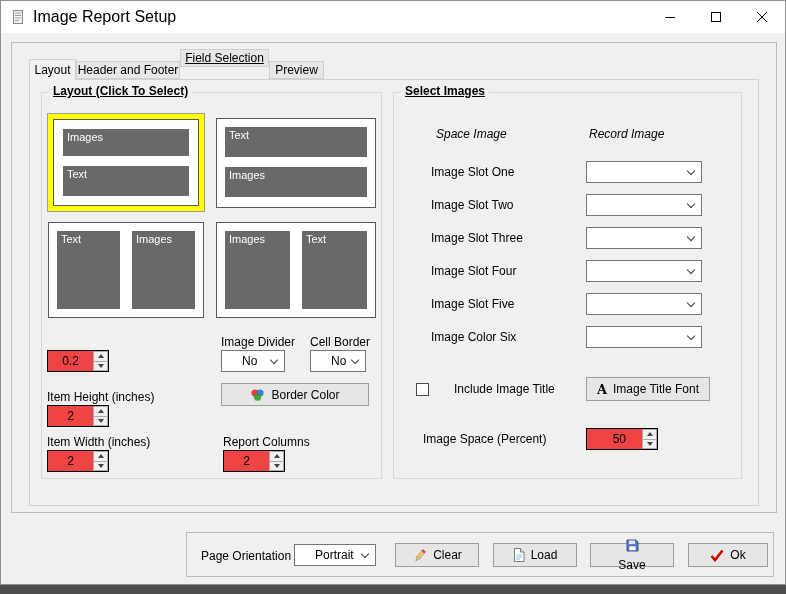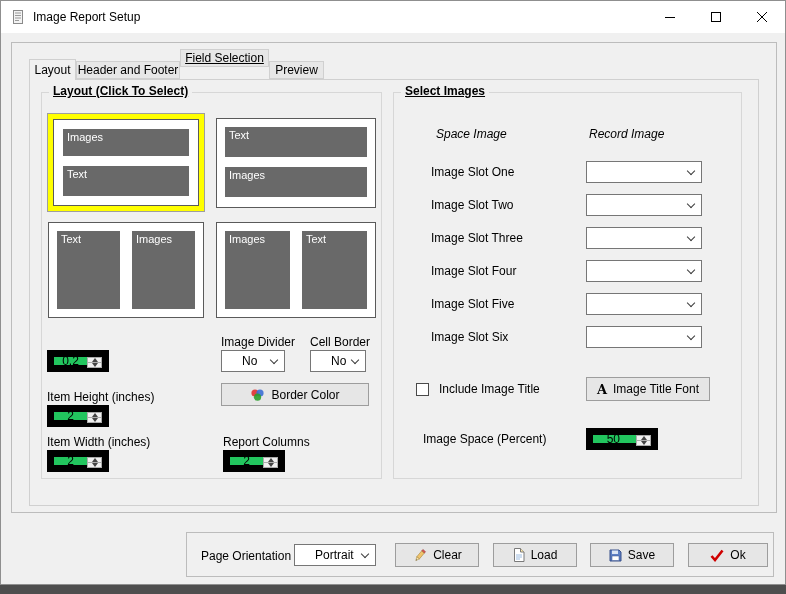--- a/index.html
+++ b/index.html
@@ -3,21 +3,21 @@
 <meta charset="utf-8">
 <style>
   * { box-sizing: border-box; }
   body { margin:0; font-family:"Liberation Sans", sans-serif; color:#000; }
   .screen { position:relative; width:786px; height:594px; background:#ffffff; overflow:hidden; }
   .window { position:absolute; left:0; top:0; width:786px; height:585px; background:#f0f0f0; border:1px solid #8f8f8f; }
 
   
   .titlebar { position:absolute; left:0; top:0; width:100%; height:32px; background:#ffffff; display:flex; align-items:center; }
   .app-icon { margin-left:9px; display:flex; }
-  .title-text { font-size:12px; margin-left:7px; }
+  .title-text { font-size:16px; margin-left:7px; }
   .capbtns { margin-left:auto; display:flex; height:32px; }
   .capbtn { width:46px; height:32px; display:flex; align-items:center; justify-content:center; }
 
   
   .outer-panel { position:absolute; left:10px; top:41px; width:766px; height:471px; border:1px solid #bcbcbc; background:#f0f0f0; }
   .bottombar { position:absolute; left:185px; top:531px; width:588px; height:45px; border:1px solid #bcbcbc; background:#f0f0f0; }
   .taskbar { position:absolute; left:0; top:585px; width:786px; height:9px; background:#4e4e4e; }
 
   
   .tab { position:absolute; border:1px solid #d0d0d0; background:#e7e7e7; font-size:12px; display:flex; align-items:center; justify-content:center; z-index:2; }
@@ -38,21 +38,21 @@
   .bar { background:#696969; color:#fff; font-size:11px; padding:2px 4px; }
   .vcols { display:flex; gap:12px; height:100%; }
   .vcol { background:#696969; color:#fff; font-size:11px; padding:2px 4px; flex:1; }
 
   
   .combo { position:absolute; background:#fff; border:1px solid #767676; display:flex; align-items:center; font-size:12px; z-index:5; cursor:default; }
   .combo-val { flex:1; padding-left:20px; white-space:nowrap; overflow:hidden; }
   .chev { width:6px; height:6px; border-right:1.4px solid #3b3b3b; border-bottom:1.4px solid #3b3b3b; transform:rotate(45deg); margin:0 7px 3px 0; flex:none; }
 
   
-  .spin { position:absolute; background:#22c55e; border:7px solid #000000; display:flex; font-size:12px; z-index:5; }
+  .spin { position:absolute; background:#ef4444; border:1px solid #000000; display:flex; font-size:12px; z-index:5; }
   .spin-val { flex:1; display:flex; align-items:center; justify-content:center; }
   .spin-val.right { justify-content:flex-end; padding-right:16px; }
   .spin-btns { width:15px; display:flex; flex-direction:column; }
   .spin-b { flex:1; background:#f0f0f0; border:1px solid #acacac; display:flex; align-items:center; justify-content:center; }
   .spin-b + .spin-b { border-top:none; }
   .tri-up { width:0; height:0; border-left:3px solid transparent; border-right:3px solid transparent; border-bottom:4px solid #444; }
   .tri-down { width:0; height:0; border-left:3px solid transparent; border-right:3px solid transparent; border-top:4px solid #444; }
 
   
   .btn { position:absolute; background:#e6e6e6; border:1px solid #9d9d9d; display:flex; align-items:center; justify-content:center; gap:6px; font-size:12px; z-index:5; cursor:default; }
@@ -265,28 +265,28 @@
       <span class="combo-val"></span>
       <span class="chev"></span>
     </div>
 
     <span class="lbl" style="left:430px; top:296px;">Image Slot Five</span>
     <div class="combo" style="left:585px; top:292px; width:116px; height:22px;">
       <span class="combo-val"></span>
       <span class="chev"></span>
     </div>
 
-    <span class="lbl" style="left:430px; top:329px;">Image Slot Six</span>
+    <span class="lbl" style="left:430px; top:329px;">Image Color Six</span>
     <div class="combo" style="left:585px; top:325px; width:116px; height:22px;">
       <span class="combo-val"></span>
       <span class="chev"></span>
     </div>
 
     <div class="checkbox" style="left:415px; top:382px;"></div>
-    <span class="lbl" style="left:438px; top:381px;">Include Image Title</span>
+    <span class="lbl" style="left:453px; top:381px;">Include Image Title</span>
 
     <div class="btn" style="left:585px; top:376px; width:124px; height:24px;">
       <span class="font-a">A</span>
       <span>Image Title Font</span>
     </div>
 
     <span class="lbl" style="left:422px; top:431px;">Image Space (Percent)</span>
     <div class="spin" style="left:585px; top:427px; width:72px; height:22px;">
       <div class="spin-val right">50</div>
       <div class="spin-btns">
@@ -327,21 +327,21 @@
           <path d="M1.5 0.5 h6 l3.5 3.5 v9.5 h-9.5 z" fill="#ffffff" stroke="#7a7a7a"></path>
           <path d="M7.5 0.5 v3.5 h3.5" fill="#ffe9a8" stroke="#7a7a7a"></path>
           <line x1="3" y1="7" x2="9" y2="7" stroke="#9dbce0"></line>
           <line x1="3" y1="9" x2="9" y2="9" stroke="#9dbce0"></line>
           <line x1="3" y1="11" x2="7" y2="11" stroke="#9dbce0"></line>
         </svg>
       </span>
       <span>Load</span>
     </div>
 
-    <div class="btn" style="left:589px; top:542px; width:84px; height:24px;">
+    <div class="btn" style="left:589px; top:542px; width:84px; height:24px;flex-direction:column;">
       <span style="display:flex;">
         <svg width="13" height="13" viewBox="0 0 13 13">
           <path d="M1 1 h9 l2 2 v9 h-11 z" fill="#5d7fc4" stroke="#39508a"></path>
           <rect x="3" y="1.5" width="6" height="3.5" fill="#dce6f5"></rect>
           <rect x="3" y="7" width="7" height="4.5" fill="#ffffff" stroke="#39508a" stroke-width="0.5"></rect>
         </svg>
       </span>
       <span>Save</span>
     </div>
 

